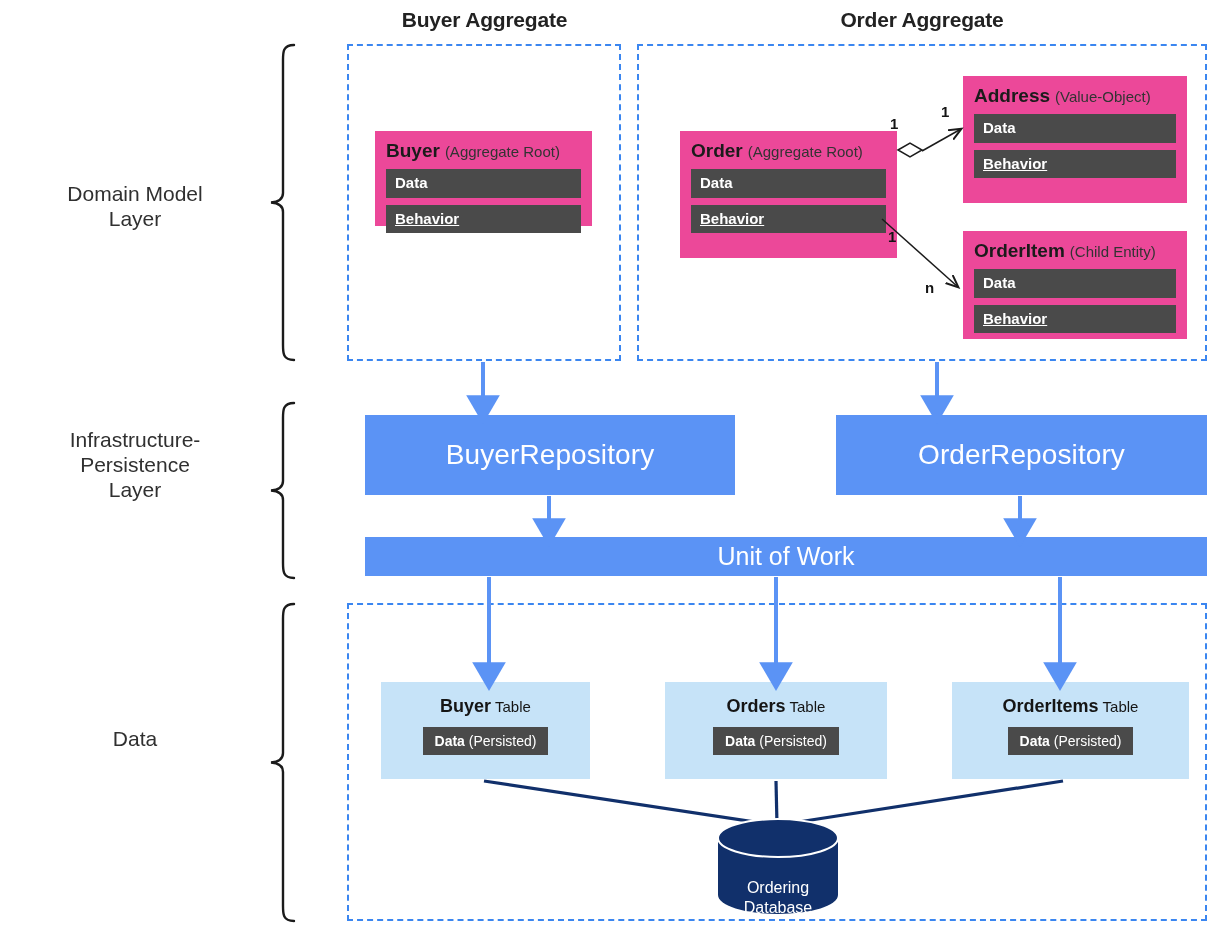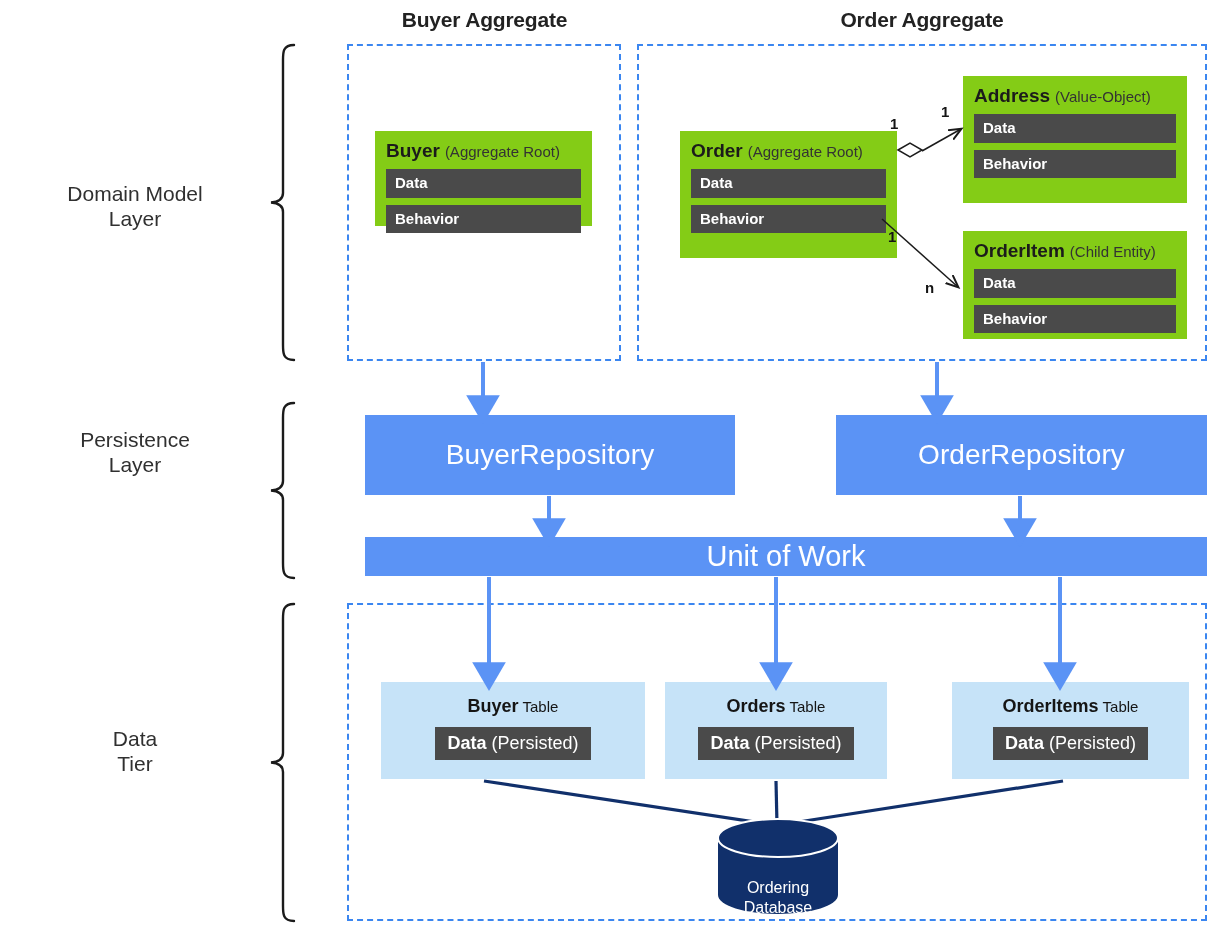--- a/index.html
+++ b/index.html
@@ -32,21 +32,21 @@
 
   
   .dashed-box {
     border: 2.5px dashed #3B86F0;
     box-sizing: border-box;
     background: transparent;
   }
 
   
   .entity {
-    background: #84cc16;
+    background: #ec4899;
     box-sizing: border-box;
     padding: 9px 11px 11px 11px;
   }
   .entity-title {
     font-size: 18px;
     color: #1b1b1b;
     white-space: nowrap;
     margin-bottom: 7px;
     line-height: 1.15;
   }
@@ -55,21 +55,21 @@
   .bar {
     background: #4A4A4A;
     color: #ffffff;
     font-weight: bold;
     font-size: 15px;
     padding: 5px 9px;
     margin-bottom: 7px;
     box-sizing: border-box;
     line-height: 1.25;
   }
-  .bar:last-child { margin-bottom: 0; }
+  .bar:last-child { margin-bottom: 0; text-decoration: underline; }
 
   
   .layer-label {
     font-size: 21px;
     color: #303030;
     text-align: center;
     line-height: 1.18;
     font-weight: normal;
   }
 
@@ -83,21 +83,21 @@
     font-size: 28px;
     box-sizing: border-box;
     letter-spacing: 0.1px;
   }
   .uow {
     background: #5B93F5;
     color: #ffffff;
     display: flex;
     align-items: center;
     justify-content: center;
-    font-size: 29px;
+    font-size: 25px;
     box-sizing: border-box;
   }
 
   
   .tbl {
     background: #C6E3F8;
     box-sizing: border-box;
     display: flex;
     flex-direction: column;
     align-items: center;
@@ -107,21 +107,21 @@
     font-size: 17px;
     color: #151515;
     white-space: nowrap;
     margin-bottom: 10px;
   }
   .tbl-title .nm { font-weight: bold; font-size: 18px; }
   .tbl-title .sub { font-weight: normal; font-size: 15px; }
   .tbl-bar {
     background: #4A4A4A;
     color: #ffffff;
-    font-size: 18px;
+    font-size: 14px;
     padding: 6px 12px;
     white-space: nowrap;
     box-sizing: border-box;
   }
   .tbl-bar .nm { font-weight: bold; }
   .tbl-bar .sub { font-weight: normal; }
   .db-label {
     position: absolute;
     left: 0; right: 0;
     text-align: center;
@@ -153,26 +153,26 @@
 <div id="canvas">
 
   <div class="abs agg-title" style="left:347px; top:8px; width:275px;">Buyer Aggregate</div>
   <div class="abs agg-title" style="left:637px; top:8px; width:570px;">Order Aggregate</div>
 
   <div class="abs layer-label" style="left:10px; top:182px; width:250px;">
     <div>Domain Model</div>
     <div>Layer</div>
   </div>
   <div class="abs layer-label" style="left:10px; top:428px; width:250px;">
+    <div>Infrastructure-</div>
     <div>Persistence</div>
     <div>Layer</div>
   </div>
   <div class="abs layer-label" style="left:10px; top:727px; width:250px;">
     <div>Data</div>
-    <div>Tier</div>
   </div>
 
   <div class="abs dashed-box" style="left:347px; top:44px; width:274px; height:317px;"></div>
   <div class="abs dashed-box" style="left:637px; top:44px; width:570px; height:317px;"></div>
   <div class="abs dashed-box" style="left:347px; top:603px; width:860px; height:318px;"></div>
 
   <div class="abs entity" style="left:375px; top:131px; width:217px; height:95px;">
     <div class="entity-title">
       <span class="nm">Buyer</span>
       <span class="sub">(Aggregate Root)</span>
@@ -217,21 +217,21 @@
     <span>OrderRepository</span>
   </div>
   <div class="abs blue-box" style="left:365px; top:415px; width:370px; height:80px;">
     <span>BuyerRepository</span>
   </div>
 
   <div class="abs uow" style="left:365px; top:537px; width:842px; height:39px;">
     <span>Unit of Work</span>
   </div>
 
-  <div class="abs tbl" style="left:381px; top:682px; width:264px; height:97px;">
+  <div class="abs tbl" style="left:381px; top:682px; width:209px; height:97px;">
     <div class="tbl-title">
       <span class="nm">Buyer</span><span class="sub"> Table</span>
     </div>
     <div class="tbl-bar">
       <span class="nm">Data</span><span class="sub"> (Persisted)</span>
     </div>
   </div>
 
   <div class="abs tbl" style="left:665px; top:682px; width:222px; height:97px;">
     <div class="tbl-title">

